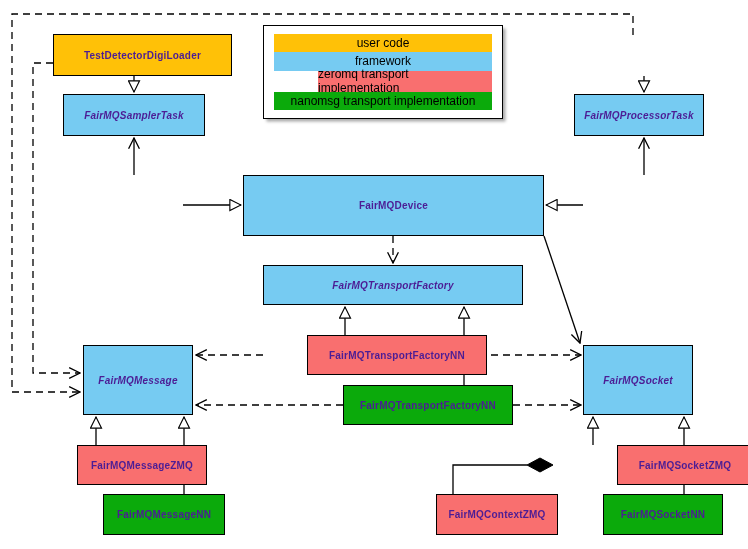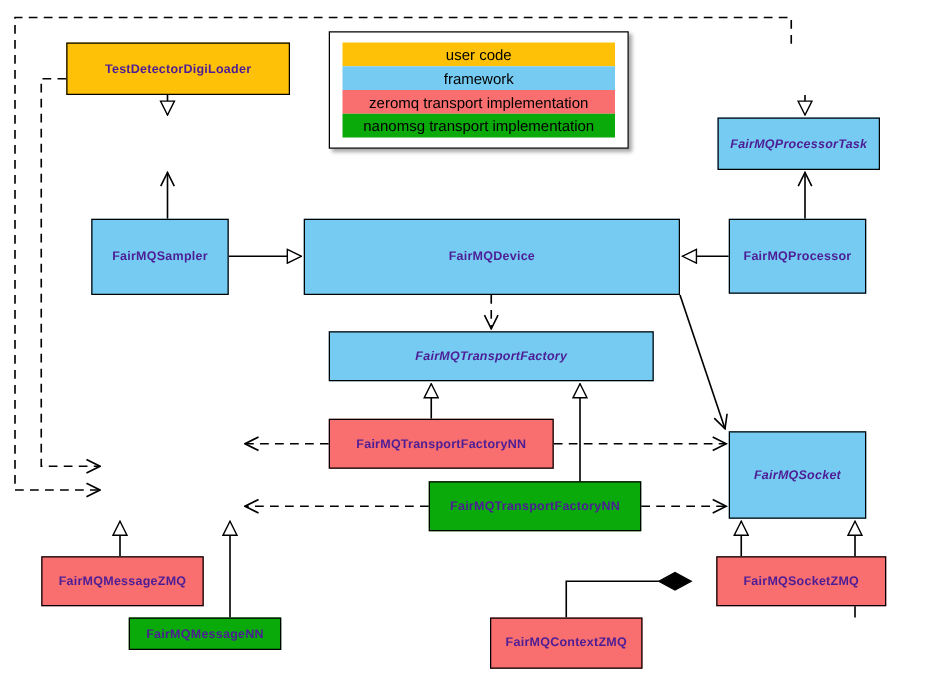--- a/index.html
+++ b/index.html
@@ -12,21 +12,21 @@
   svg.edges .dashed { stroke-dasharray:7,5; }
   .node {
     position:absolute; box-sizing:border-box; border:1.4px solid #000;
     display:flex; align-items:center; justify-content:center;
     font-size:10px; font-weight:bold; color:#4c1d95; text-align:center;
     letter-spacing:0.2px; white-space:nowrap;
   }
   .abstract { font-style:italic; }
   .cat-user_code { background:var(--c-user-code); }
   .cat-framework { background:var(--c-framework); }
-  .cat-zeromq   { background:var(--c-zeromq); }
+  .cat-zeromq   { background:var(--c-zeromq);margin-left:44px; }
   .cat-nanomsg  { background:var(--c-nanomsg); }
   .legend {
     position:absolute; left:263px; top:25px; width:240px; height:94px;
     box-sizing:border-box; border:1.5px solid #000; background:#fff;
     box-shadow:2.5px 2.5px 3px rgba(0,0,0,0.35);
     display:flex; flex-direction:column; justify-content:space-between;
     padding:8px 10px;
   }
   .legend-item {
     height:21px; display:flex; align-items:center; justify-content:center;
@@ -78,41 +78,42 @@
 
   <div class="legend">
     <div class="legend-item cat-user_code">user code</div>
     <div class="legend-item cat-framework">framework</div>
     <div class="legend-item cat-zeromq">zeromq transport implementation</div>
     <div class="legend-item cat-nanomsg">nanomsg transport implementation</div>
   </div>
 
   <div class="node cat-user_code" style="left:53px; top:34px; width:179px; height:42px;">TestDetectorDigiLoader</div>
 
+  <div class="node cat-framework abstract" style="left:63px; top:94px; width:142px; height:42px;">FairMQSamplerTask</div>
 
 
   <div class="node cat-framework abstract" style="left:574px; top:94px; width:130px; height:42px;">FairMQProcessorTask</div>
 
-  <div class="node cat-framework" style="left:73px; top:175px; width:110px; height:61px;">FairMQSampler</div>
 
   <div class="node cat-framework" style="left:243px; top:175px; width:301px; height:61px;">FairMQDevice</div>
 
-  <div class="node cat-framework" style="left:583px; top:175px; width:110px; height:60px;">FairMQProcessor</div>
 
   <div class="node cat-framework abstract" style="left:263px; top:265px; width:260px; height:40px;">FairMQTransportFactory</div>
 
   <div class="node cat-zeromq" style="left:263px; top:335px; width:180px; height:40px;">FairMQTransportFactoryNN</div>
 
   <div class="node cat-nanomsg" style="left:343px; top:385px; width:170px; height:40px;">FairMQTransportFactoryNN</div>
 
+  <div class="node cat-framework abstract" style="left:83px; top:345px; width:110px; height:70px;">FairMQMessage</div>
 
   <div class="node cat-framework abstract" style="left:583px; top:345px; width:110px; height:70px;">FairMQSocket</div>
 
   <div class="node cat-zeromq" style="left:33px; top:445px; width:130px; height:40px;">FairMQMessageZMQ</div>
 
-  <div class="node cat-nanomsg" style="left:103px; top:494px; width:122px; height:26px;">FairMQMessageNN</div>
+  <div class="node cat-nanomsg" style="left:103px; top:494px; width:122px; height:41px;">FairMQMessageNN</div>
 
   <div class="node cat-zeromq" style="left:573px; top:445px; width:136px; height:40px;">FairMQSocketZMQ</div>
 
+  <div class="node cat-nanomsg" style="left:603px; top:494px; width:120px; height:41px;">FairMQSocketNN</div>
 
   <div class="node cat-zeromq" style="left:392px; top:494px; width:122px; height:41px;">FairMQContextZMQ</div>
 
 </div>
 
 </body></html>

